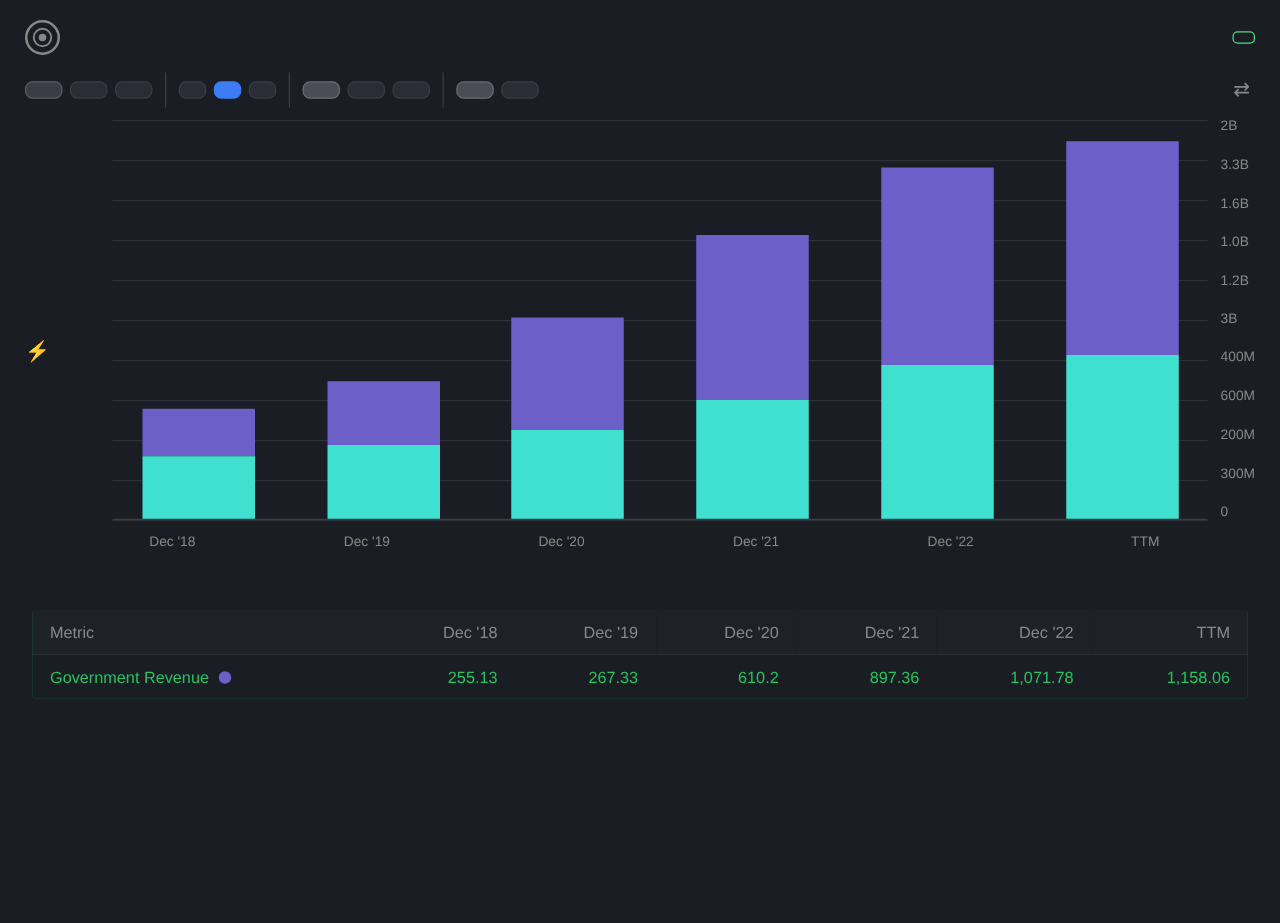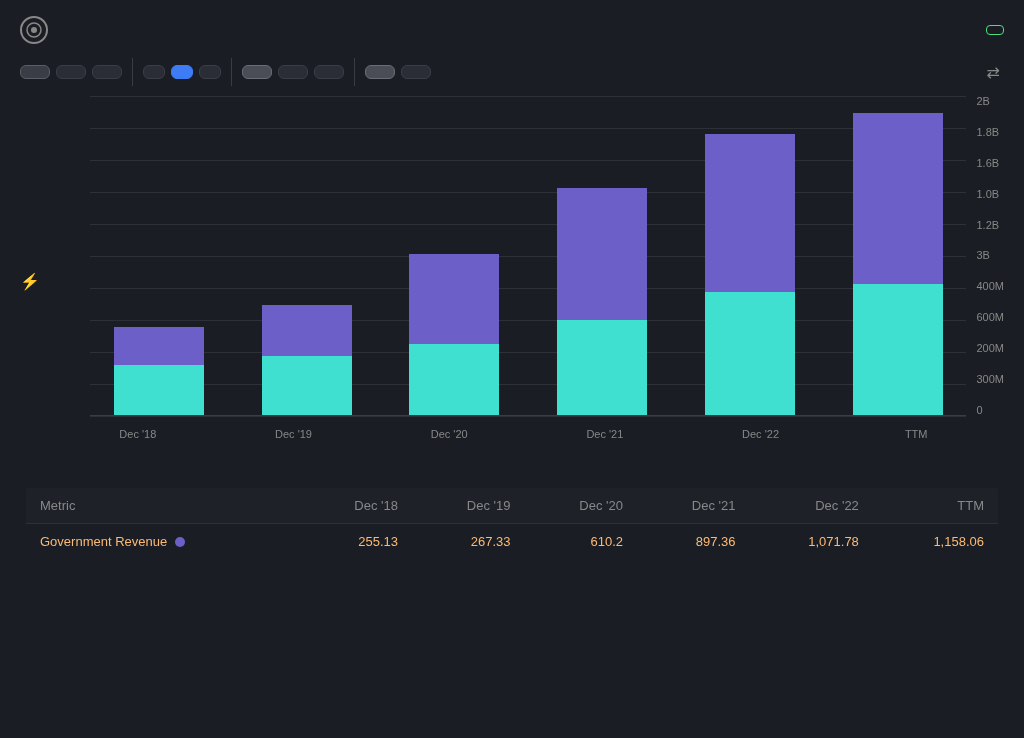--- a/index.html
+++ b/index.html
@@ -201,21 +201,21 @@
       text-align: left;
       border-bottom: 1px solid #2e3038;
       font-size: 13px;
     }
     .data-table th:not(:first-child) {
       text-align: right;
     }
     .data-table td {
       padding: 10px 14px;
       border-bottom: 1px solid #2e3038;
-      color: #fdba74;
+      color: #22c55e;
       font-size: 13px;
       background: #1a1d23;
     }
     .data-table td:not(:first-child) {
       text-align: right;
     }
     .data-table tr:last-child td {
       border-bottom: none;
     }
     .metric-label {
@@ -335,21 +335,21 @@
                 <div class="stacked-bar">
                   <div class="bar-segment-com" style="height: 131px;"></div>
                   <div class="bar-segment-gov" style="height: 171px;"></div>
                 </div>
               </div>
             </div>
         </div>
 
         <div class="chart-right" id="y-axis-right">
         <div class="y-label">2B</div>
-            <div class="y-label">1.8B</div>
+            <div class="y-label">3.3B</div>
             <div class="y-label">1.6B</div>
             <div class="y-label">1.0B</div>
             <div class="y-label">1.2B</div>
             <div class="y-label">3B</div>
             <div class="y-label">400M</div>
             <div class="y-label">600M</div>
             <div class="y-label">200M</div>
             <div class="y-label">300M</div>
             <div class="y-label">0</div>
           </div>

